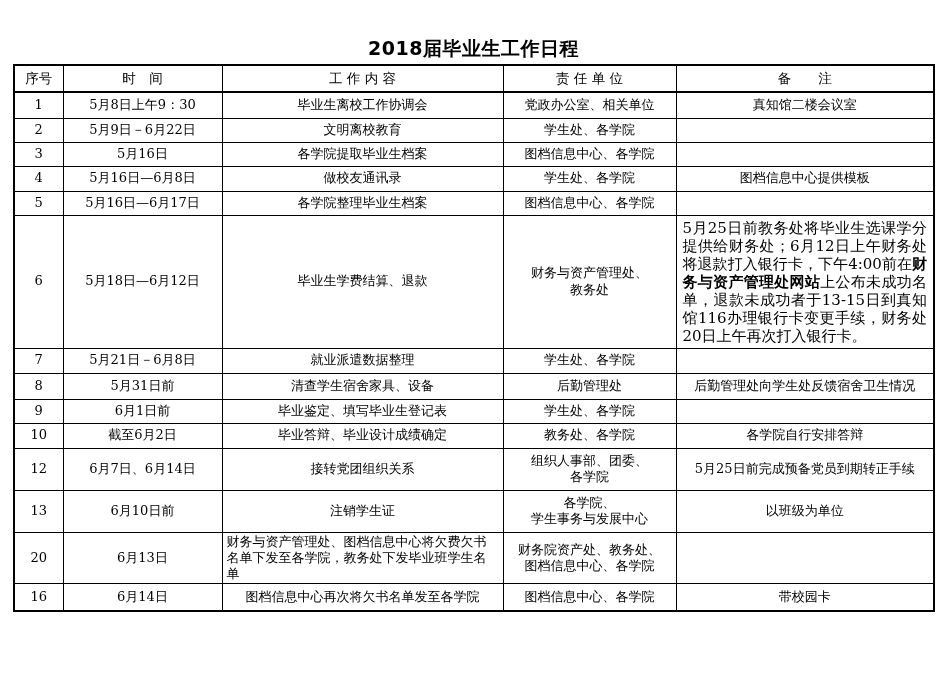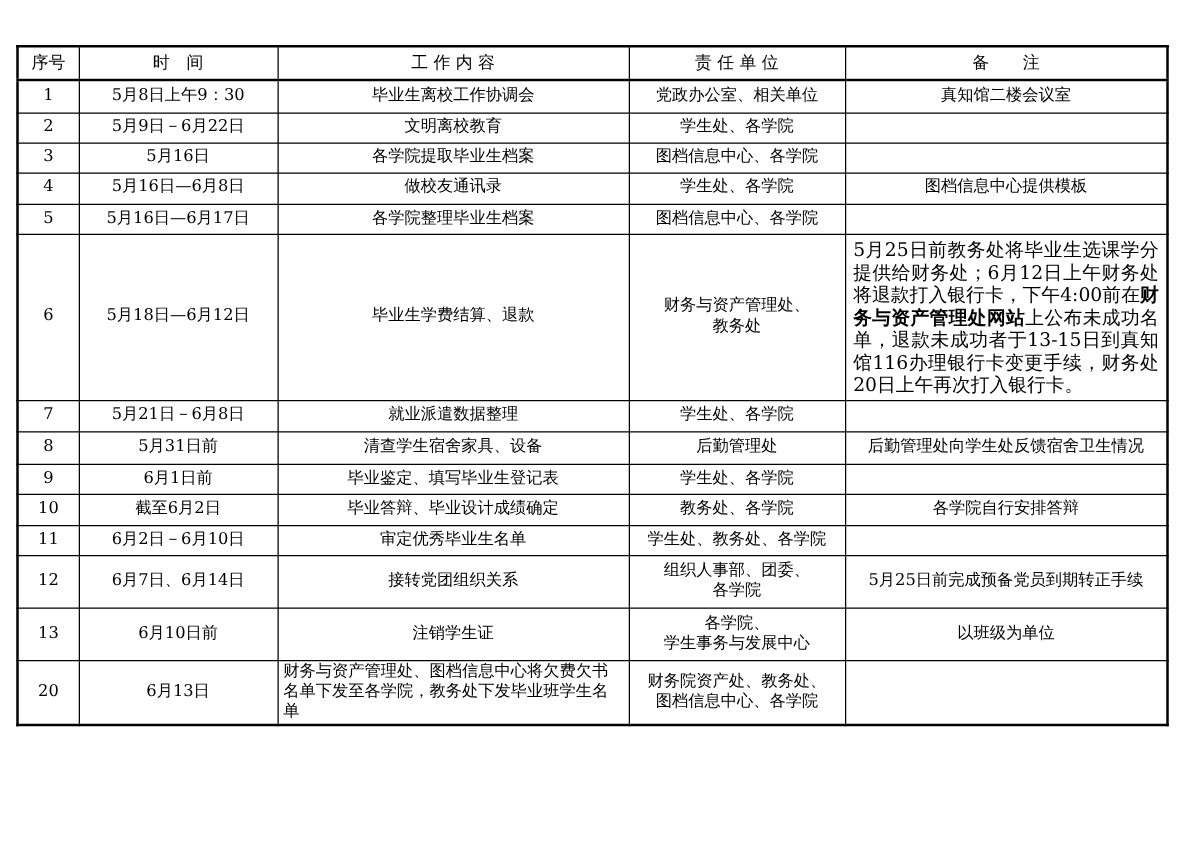--- a/index.html
+++ b/index.html
@@ -61,20 +61,21 @@
     padding: 3px 6px;
     vertical-align: middle;
   }
   td.remark-long b { font-family: "DejaVu Sans", sans-serif; }
   tr.r-tall td { vertical-align: middle; }
 </style>
 </head>
 <body>
 
 <div class="page">
+  <div class="page-title">2018届毕业生工作日程</div>
 
   <table class="schedule">
     <colgroup>
       <col class="c1">
         <col class="c2">
         <col class="c3">
         <col class="c4">
         <col class="c5">
     </colgroup>
     <thead>
@@ -151,27 +152,20 @@
         <td class="c-unit">学生处、各学院</td>
         <td class="c-remark"></td>
       </tr>
       <tr style="height:25px;padding-left:36px;">
         <td class="c-no">10</td>
         <td class="c-time">截至6月2日</td>
         <td class="c-content">毕业答辩、毕业设计成绩确定</td>
         <td class="c-unit">教务处、各学院</td>
         <td class="c-remark">各学院自行安排答辩</td>
       </tr>
-      <tr style="height:24px;">
-        <td class="c-no">11</td>
-        <td class="c-time">6月2日－6月10日</td>
-        <td class="c-content">审定优秀毕业生名单</td>
-        <td class="c-unit">学生处、教务处、各学院</td>
-        <td class="c-remark"></td>
-      </tr>
       <tr class="r-tall" style="height:42px;">
         <td class="c-no">12</td>
         <td class="c-time">6月7日、6月14日</td>
         <td class="c-content">接转党团组织关系</td>
         <td class="c-unit">组织人事部、团委、
 各学院</td>
         <td class="c-remark">5月25日前完成预备党员到期转正手续</td>
       </tr>
       <tr class="r-tall" style="height:42px;">
         <td class="c-no">13</td>
@@ -182,15 +176,22 @@
         <td class="c-remark">以班级为单位</td>
       </tr>
       <tr class="r-tall" style="height:46px;">
         <td class="c-no">20</td>
         <td class="c-time">6月13日</td>
         <td class="c-content left-cell">财务与资产管理处、图档信息中心将欠费欠书名单下发至各学院，教务处下发毕业班学生名单</td>
         <td class="c-unit">财务院资产处、教务处、
 图档信息中心、各学院</td>
         <td class="c-remark"></td>
       </tr>
+      <tr style="height:27px;">
+        <td class="c-no">16</td>
+        <td class="c-time">6月14日</td>
+        <td class="c-content">图档信息中心再次将欠书名单发至各学院</td>
+        <td class="c-unit">图档信息中心、各学院</td>
+        <td class="c-remark">带校园卡</td>
+      </tr>
     </tbody>
   </table>
 </div>
 
 </body></html>

